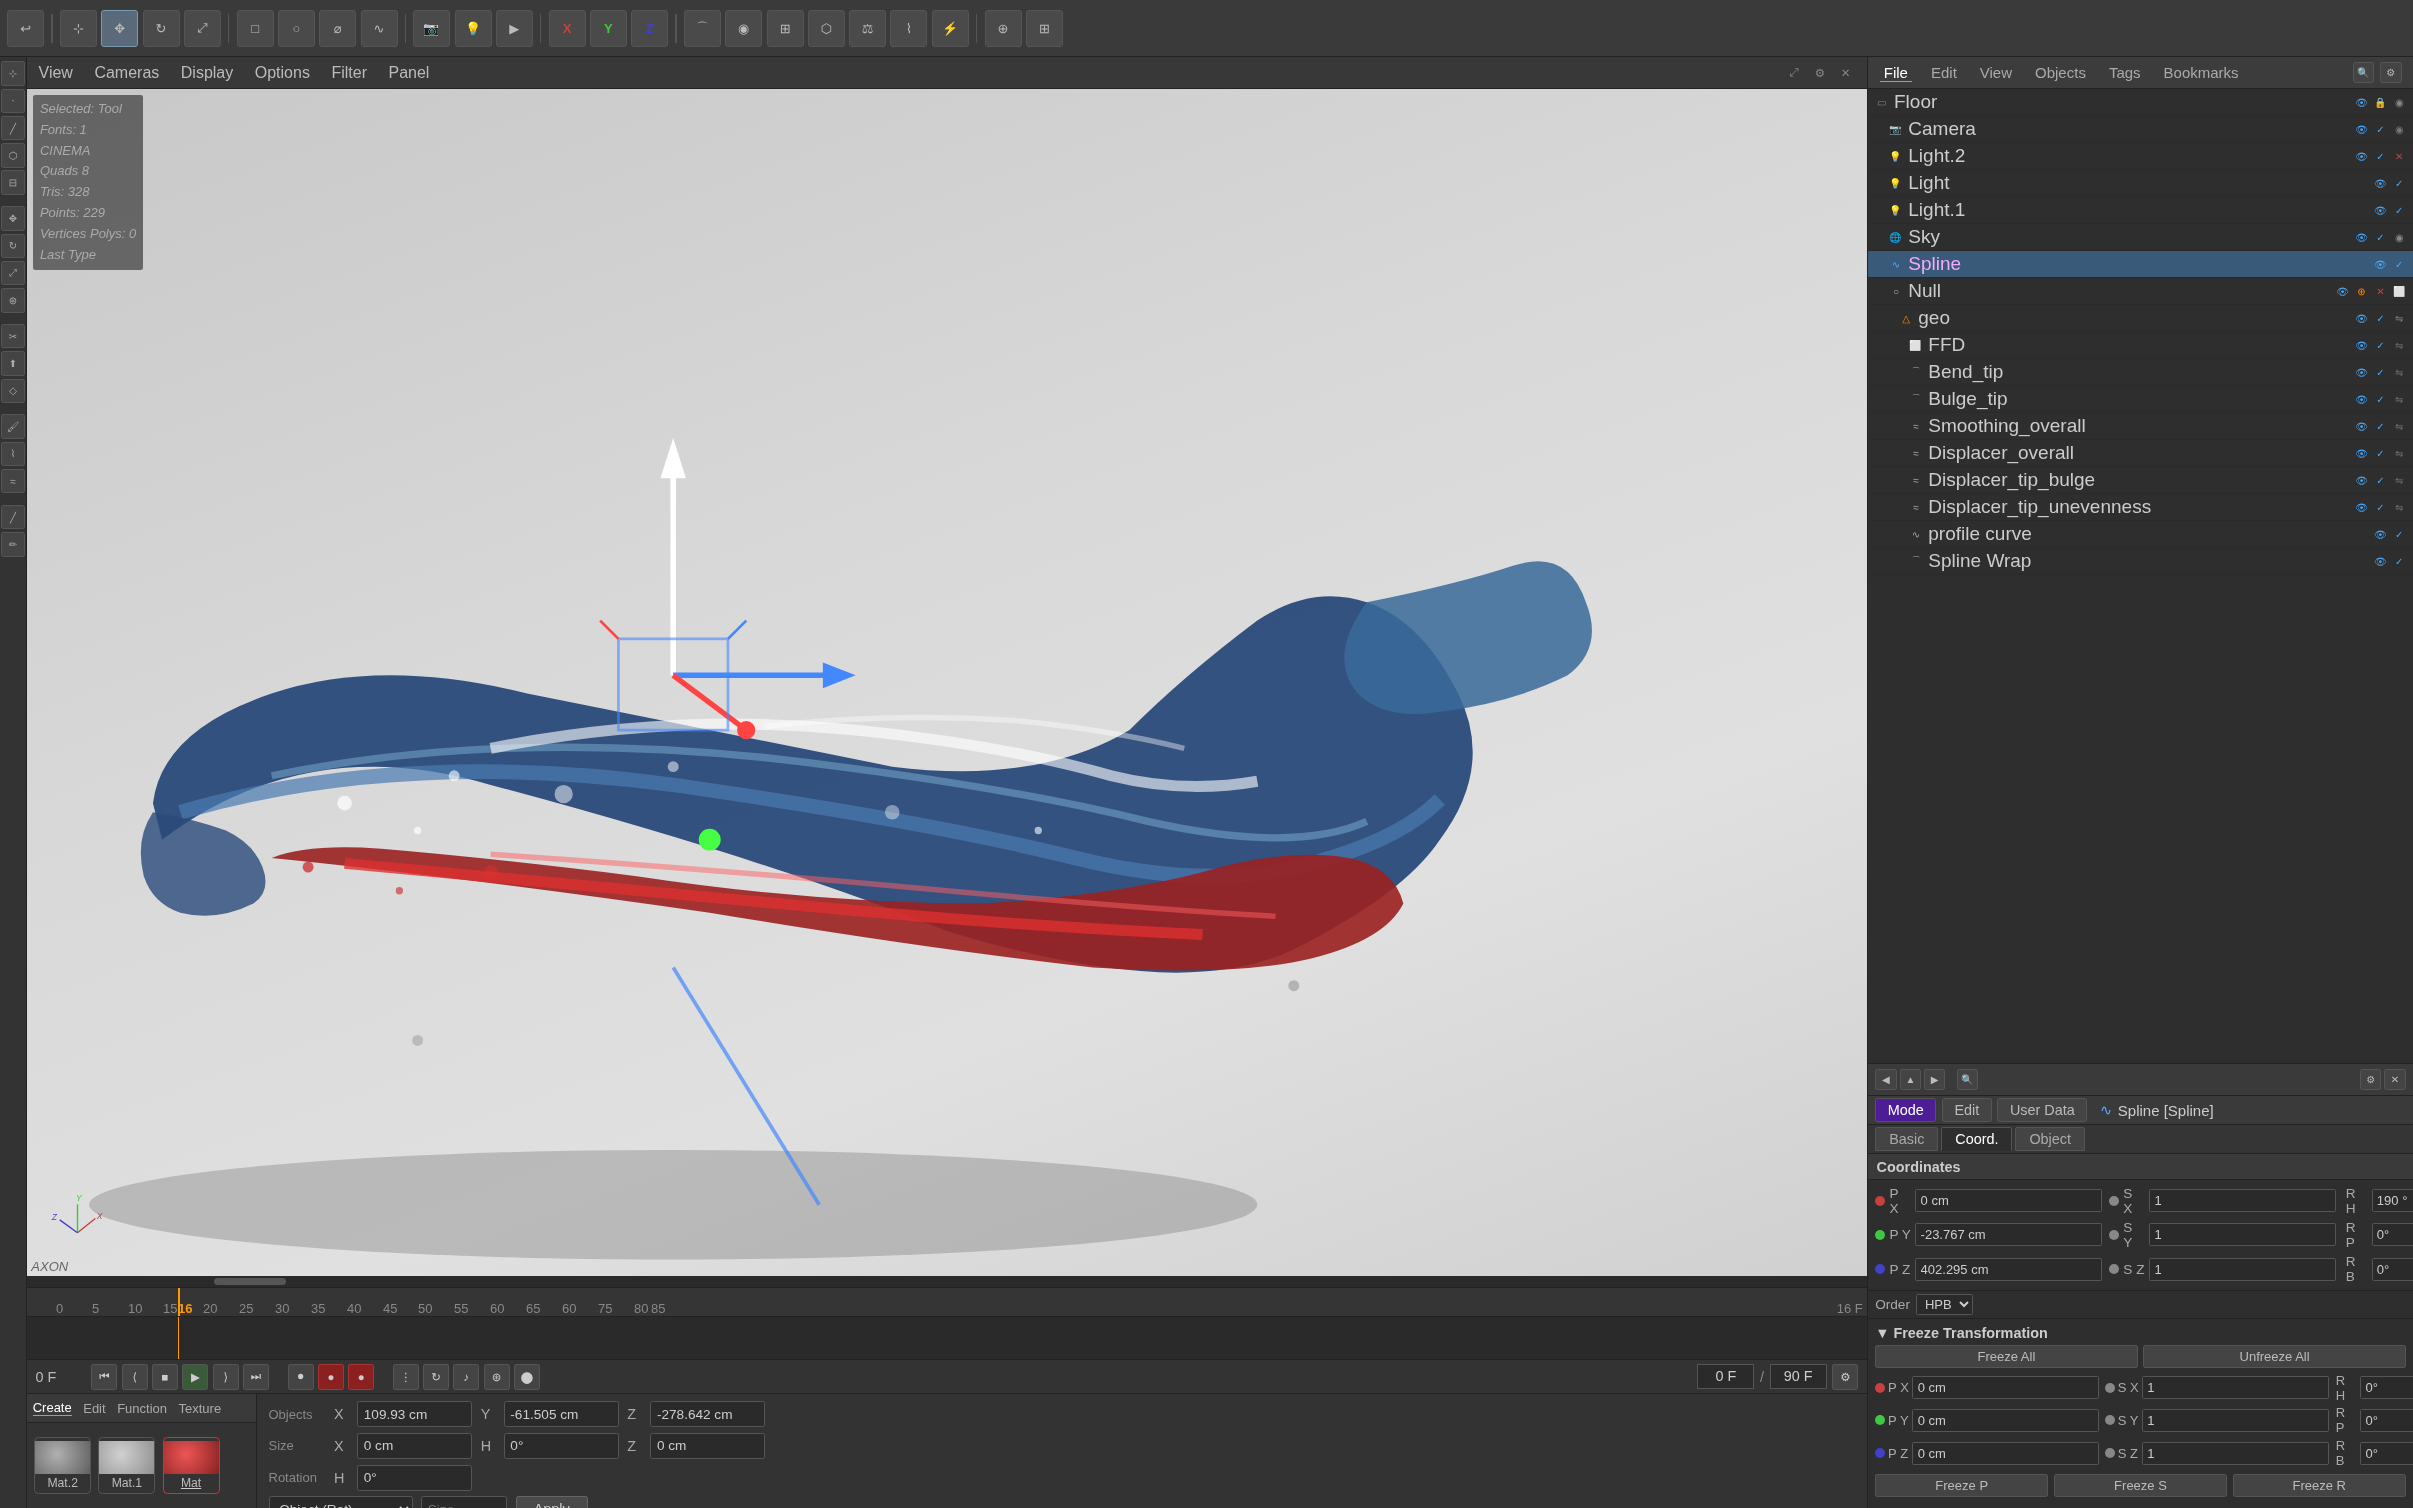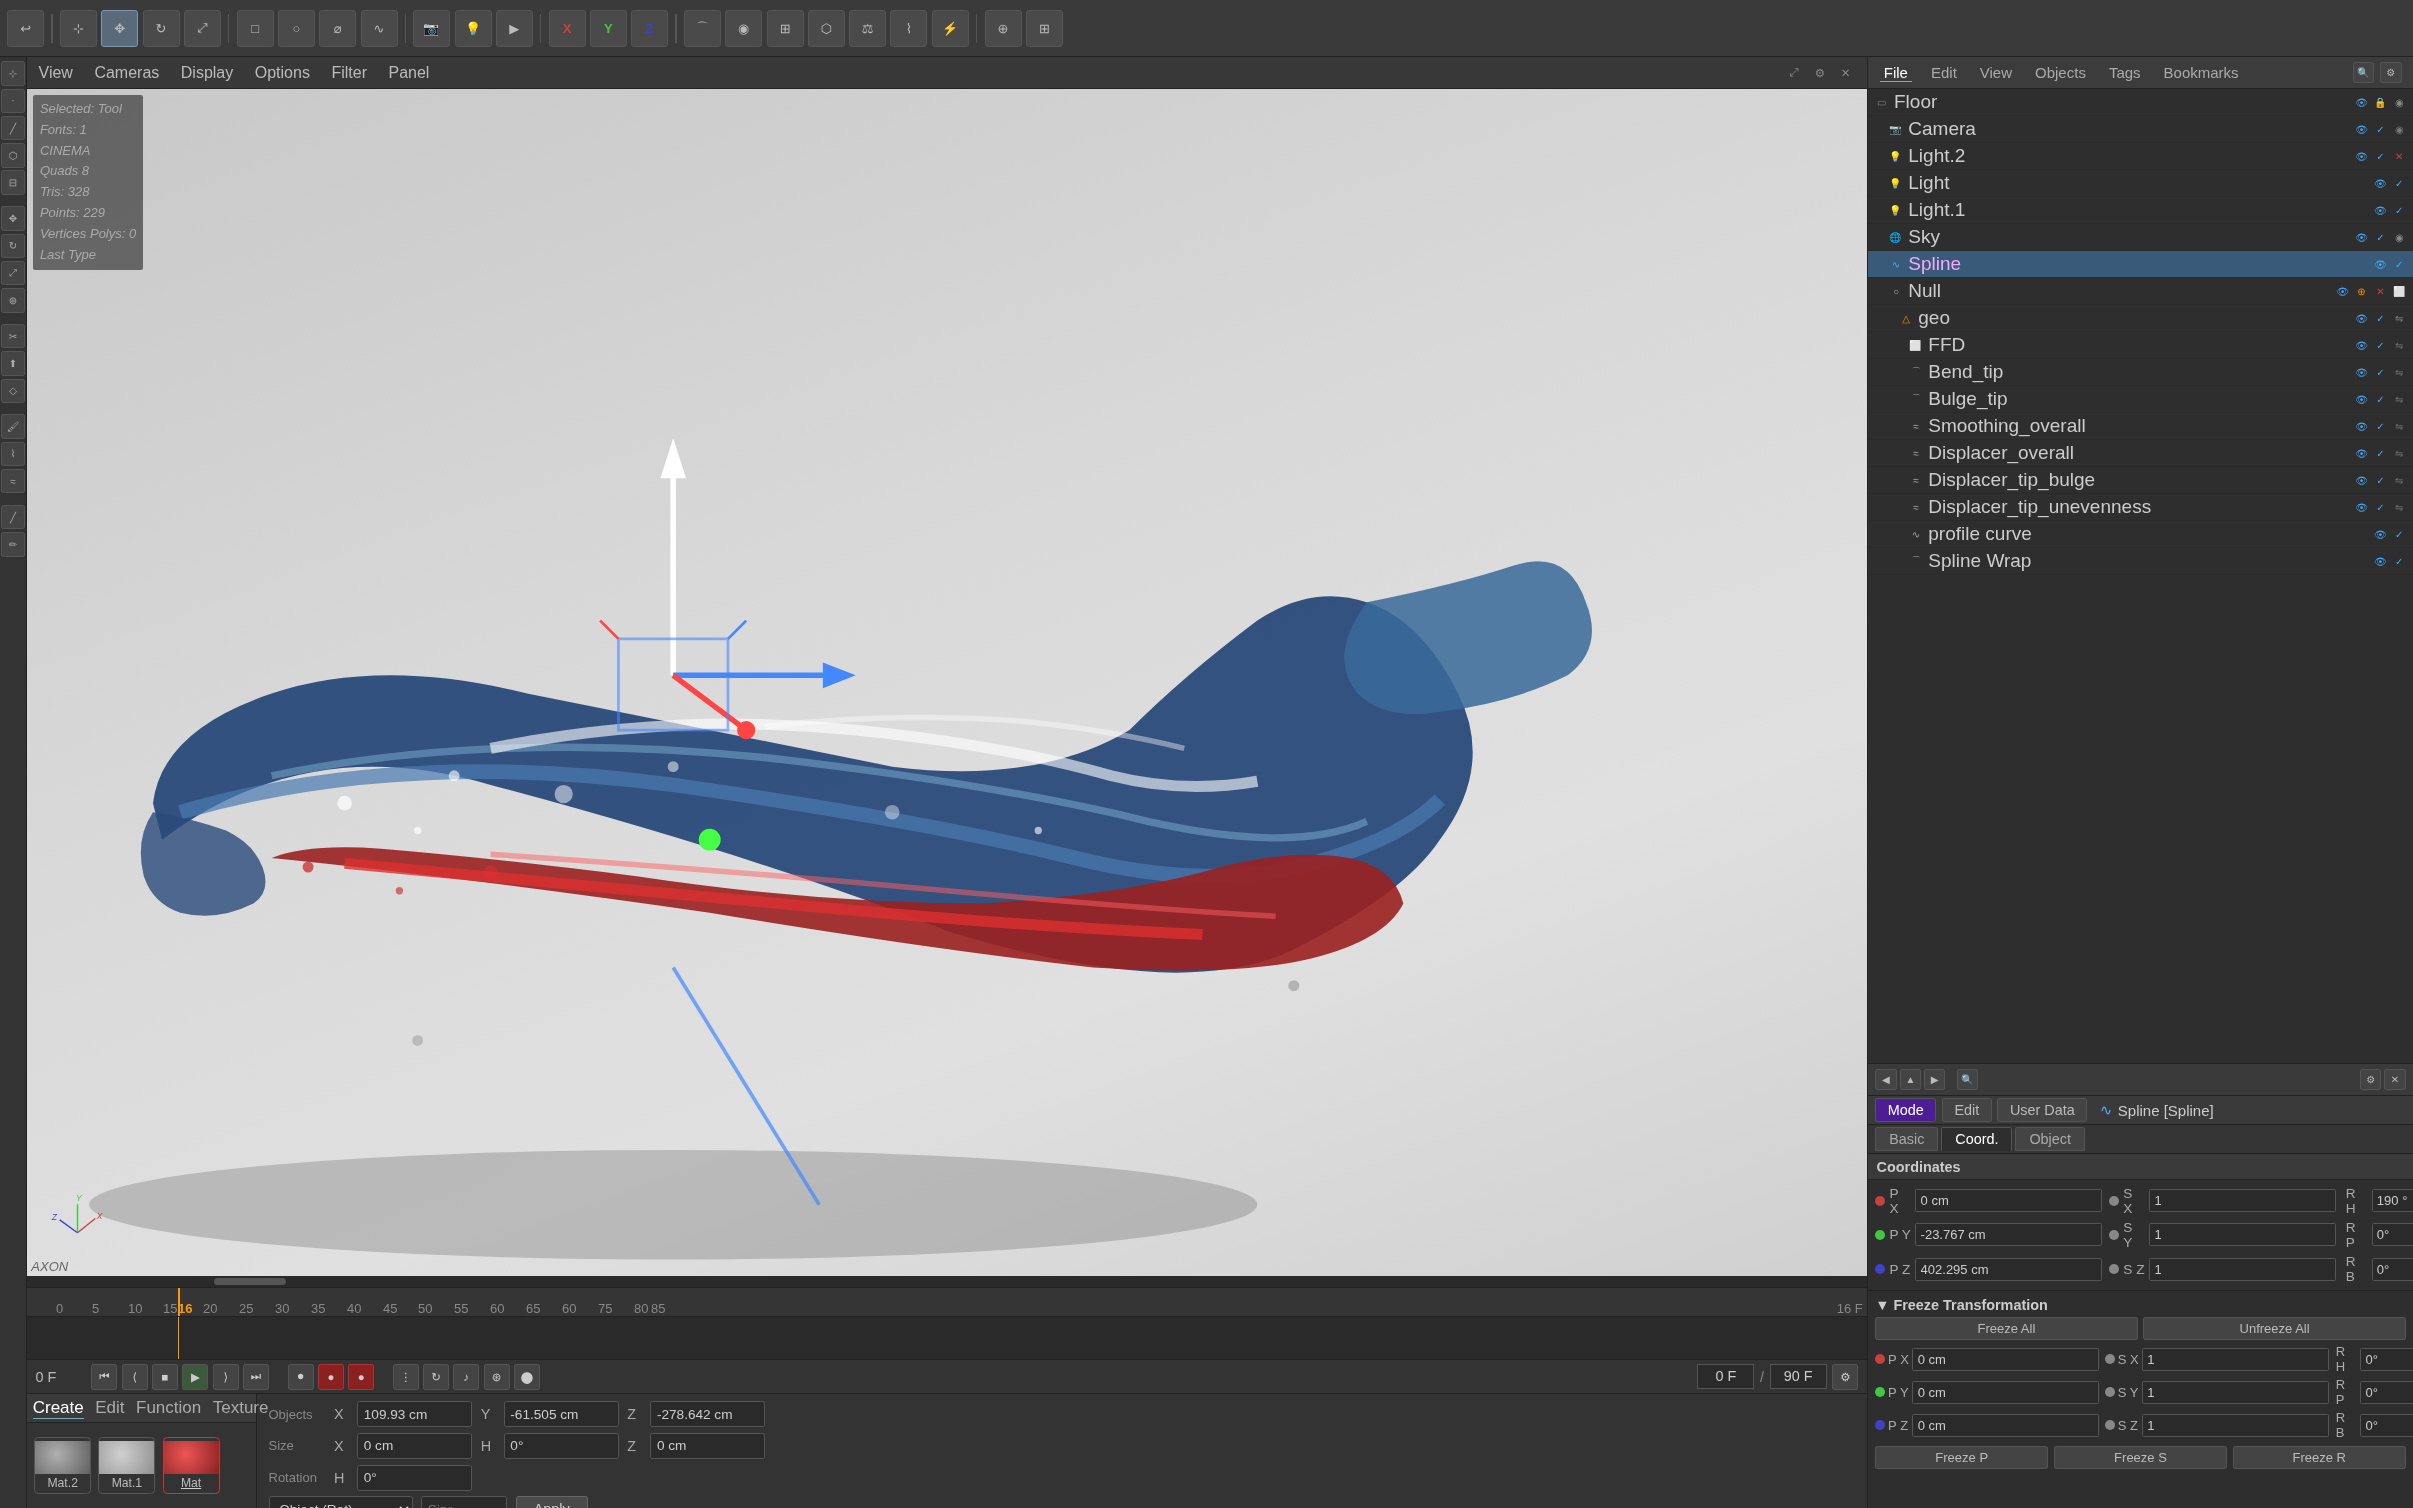--- a/index.html
+++ b/index.html
@@ -200,21 +200,21 @@
       height: 29px;
       background: #3a3a3a;
       display: flex;
       align-items: center;
       padding: 0 5.7px;
       gap: 11.5px;
       border-bottom: 0.7px solid #222;
     }
     .material-tab {
       color: #aaa;
-      font-size: 17px;
+      font-size: 13px;
       cursor: pointer;
     }
     .material-tab.active { color: #fff; border-bottom: 1.4px solid #7ab; }
     #material-swatches {
       display: flex;
       align-items: center;
       padding: 7.2px;
       gap: 7.2px;
       flex: 1;
     }
@@ -1160,20 +1160,26 @@
 
         <div class="coord-row">
           <div class="coord-axis-dot" style="background:#888;"></div>
           <span class="coord-field-label">S Z</span>
           <input class="coord-field" type="text" value="1" style="">
           <span class="coord-field-label" style="margin-left:5.7px;">R B</span>
           <input class="coord-field" type="text" style="width: 57px;" value="0°">
         </div>
       </div>
 
+      <div class="coord-order-row">
+        <span class="coord-order-label">Order</span>
+        <select class="coord-order-select">
+          <option>HPB</option>
+        </select>
+      </div>
 
       <div id="freeze-section">
         <div id="freeze-header">
           <span>▼</span>
           <span>Freeze Transformation</span>
         </div>
         <div class="freeze-btns">
           <button class="freeze-btn">Freeze All</button>
           <button class="freeze-btn">Unfreeze All</button>
         </div>

